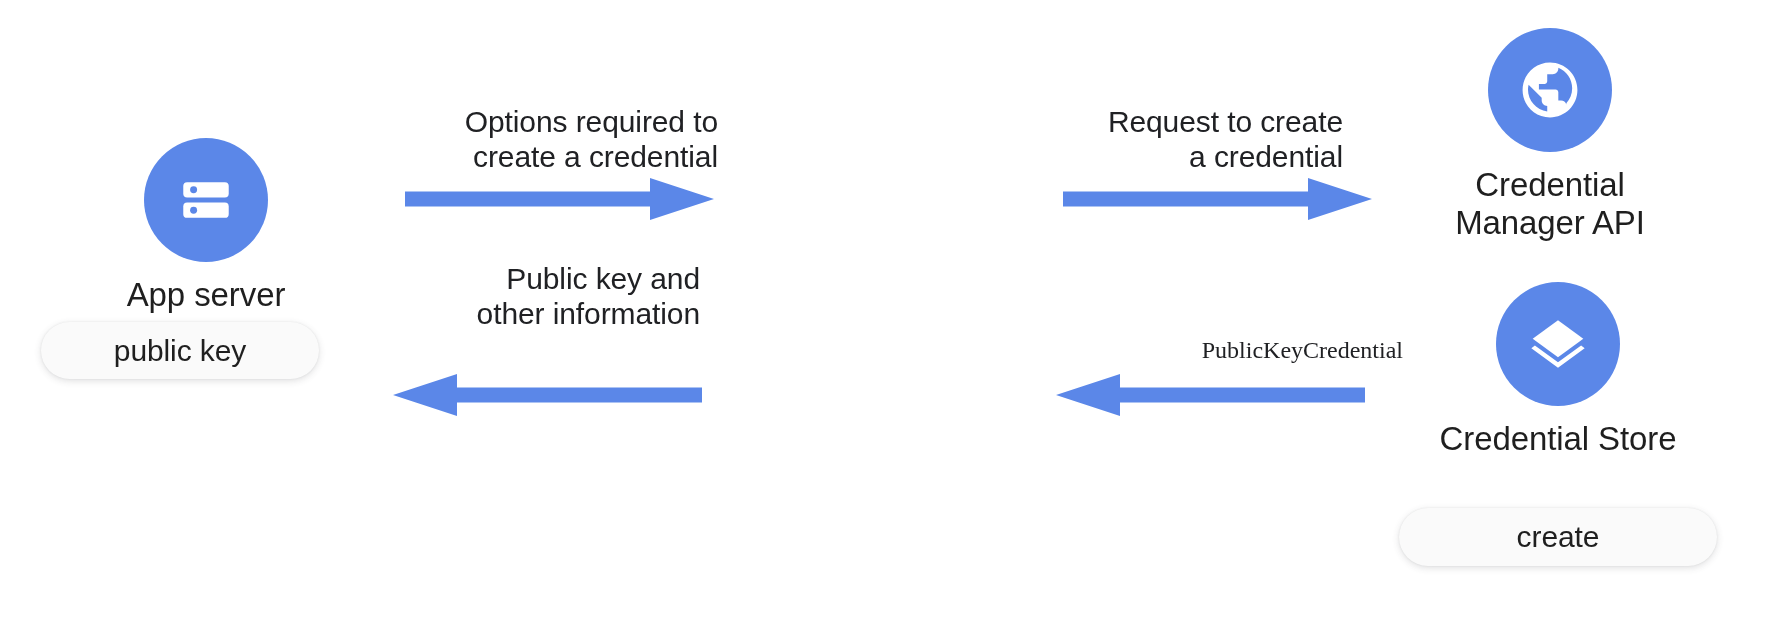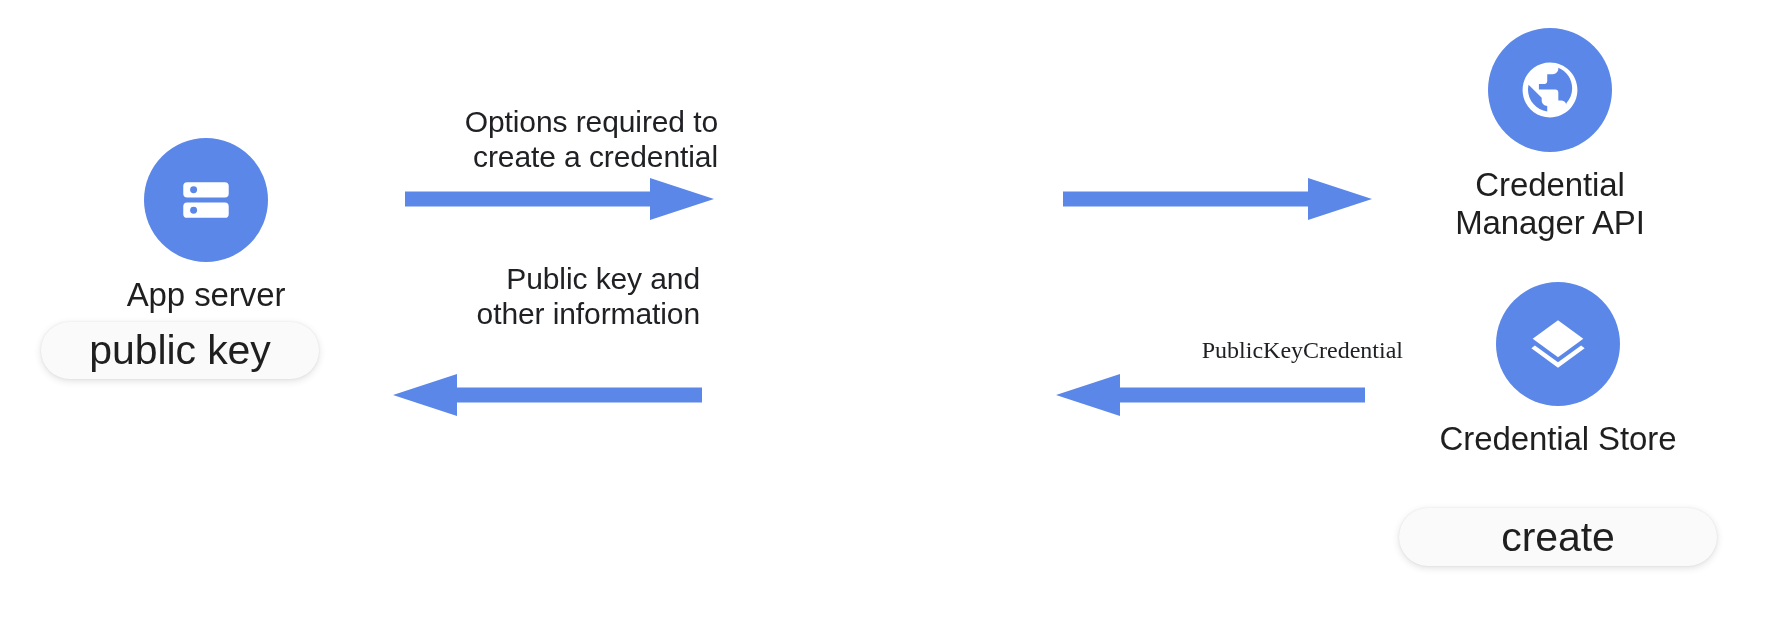--- a/index.html
+++ b/index.html
@@ -49,21 +49,21 @@
   
   .pill {
     position: absolute;
     background: #fafafa;
     border-radius: 999px;
     box-shadow: 0 2px 7px rgba(60,64,67,0.16), 0 0 2px rgba(60,64,67,0.10);
     display: flex;
     align-items: center;
     justify-content: center;
     color: #1f1f1f;
-    font-size: 41px;
+    font-size: 30px;
     letter-spacing: -0.1px;
   }
 
   
   .arrow {
     position: absolute;
     display: block;
   }
   .arrow-label {
     position: absolute;
@@ -131,20 +131,22 @@
   <svg class="arrow" style="left:405px; top:178px;" width="310" height="42" viewBox="0 0 310 42">
     <path d="M0 13.5 H245 V0 L309 21 L245 42 V28.5 H0 Z" fill="#5b87e8"></path>
   </svg>
 
   <div class="arrow-label" style="left:370px; top:262px; width:330px;">Public key and
 other information</div>
   <svg class="arrow" style="left:392px; top:374px;" width="310" height="42" viewBox="0 0 310 42">
     <path d="M310 13.5 H65 V0 L1 21 L65 42 V28.5 H310 Z" fill="#5b87e8"></path>
   </svg>
 
+  <div class="arrow-label" style="left:1003px; top:105px; width:340px;">Request to create
+a credential</div>
   <svg class="arrow" style="left:1063px; top:178px;" width="310" height="42" viewBox="0 0 310 42">
     <path d="M0 13.5 H245 V0 L309 21 L245 42 V28.5 H0 Z" fill="#5b87e8"></path>
   </svg>
 
   <div class="arrow-label mono" style="left:1003px; top:337px; width:400px;">PublicKeyCredential</div>
   <svg class="arrow" style="left:1055px; top:374px;" width="310" height="42" viewBox="0 0 310 42">
     <path d="M310 13.5 H65 V0 L1 21 L65 42 V28.5 H310 Z" fill="#5b87e8"></path>
   </svg>
 
 </div>

